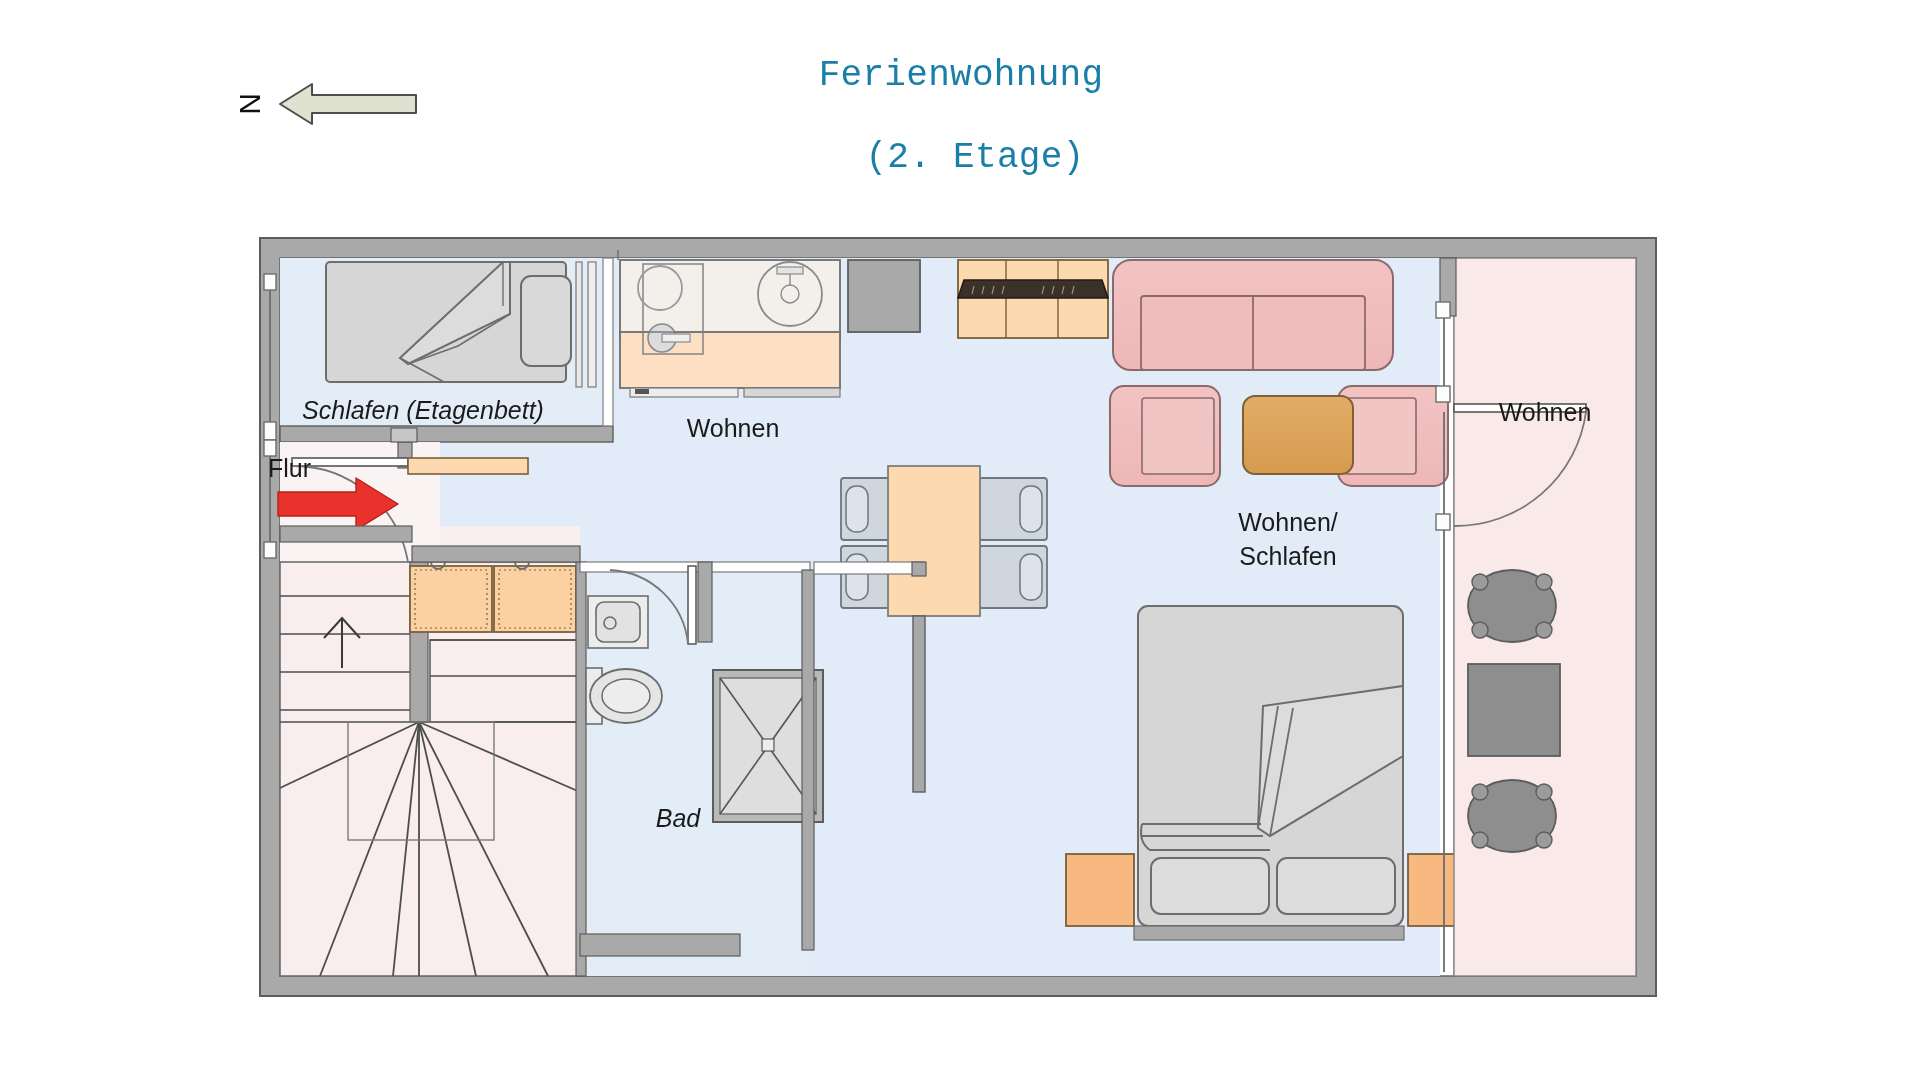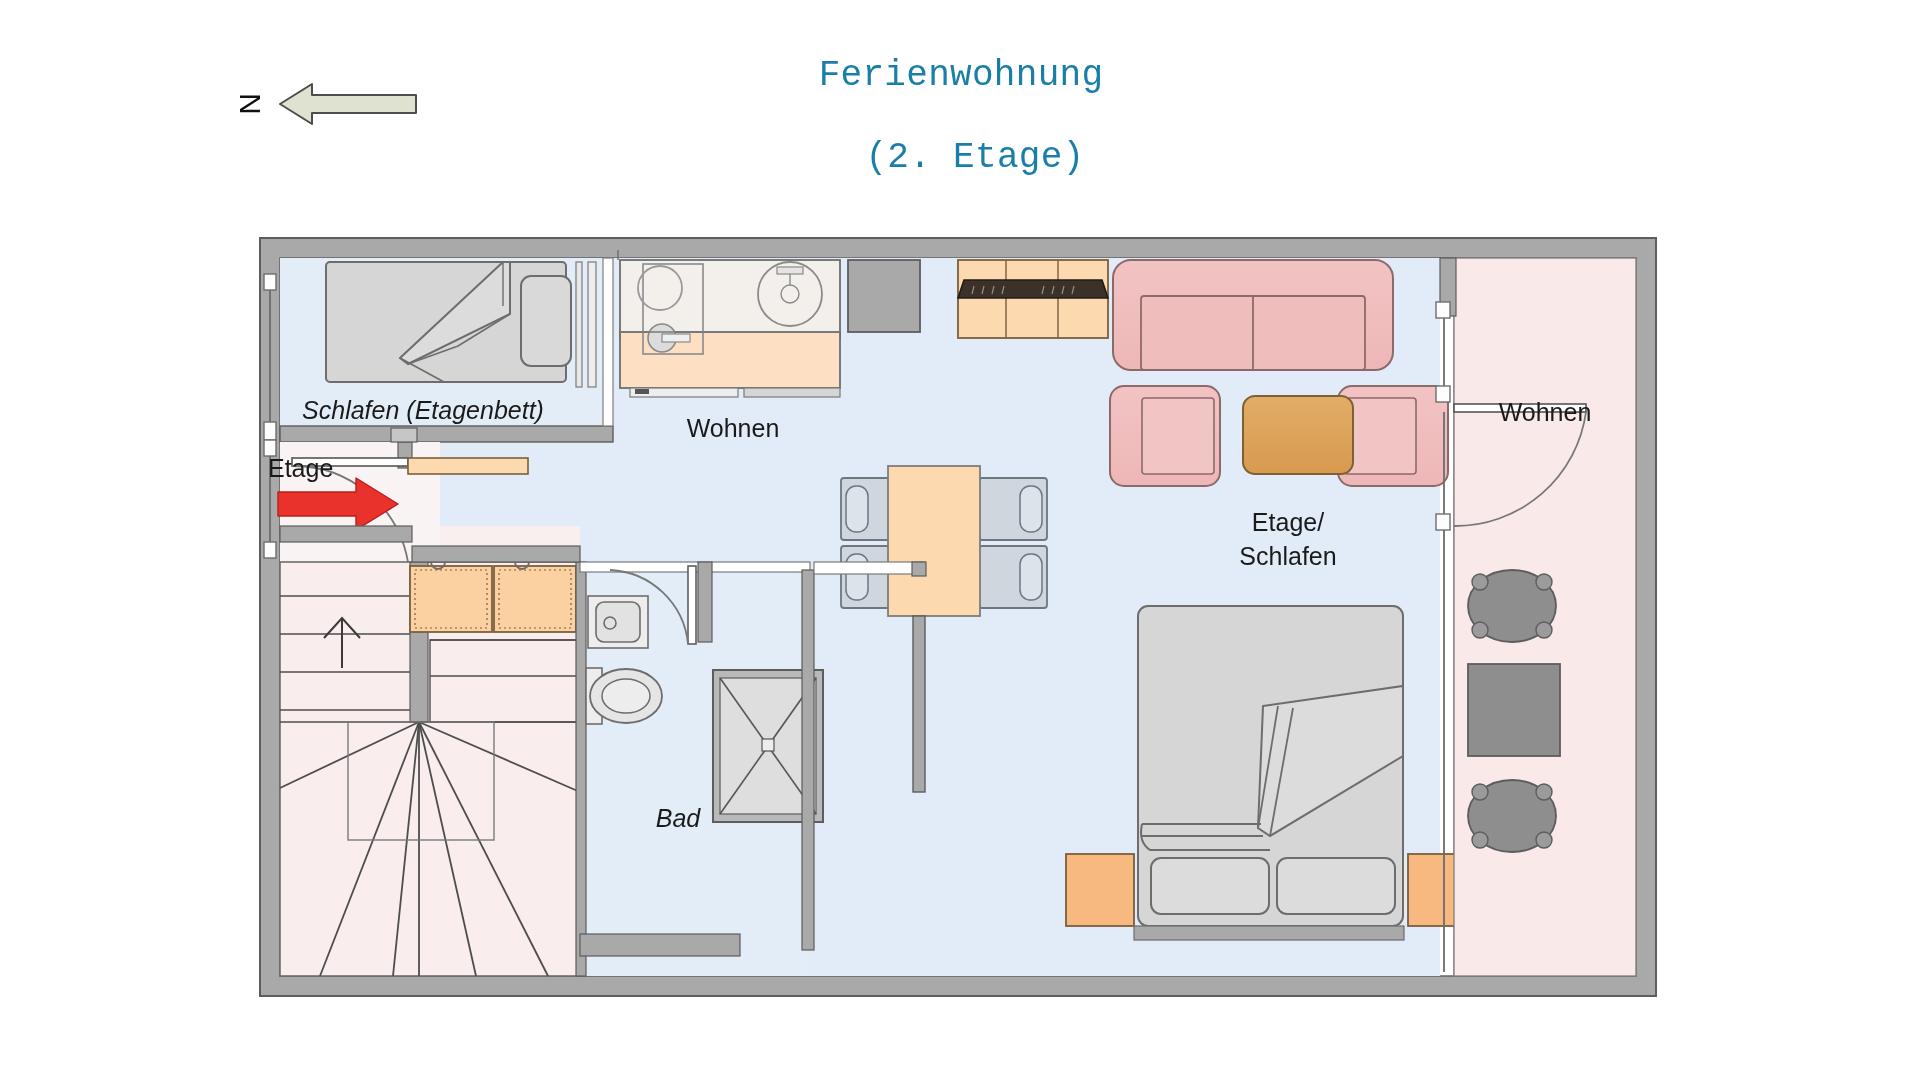--- a/index.html
+++ b/index.html
@@ -402,23 +402,23 @@
         <rect x="556" y="326" width="110" height="12" fill="#ffffff" stroke="#7a7a7a" stroke-width="1.2"></rect>
         <rect x="654" y="326" width="14" height="14" fill="#a9a9a9" stroke="#5d5d5d" stroke-width="1.2"></rect>
       </g>
 
     </svg>
 
     <div class="rm-label" style="left:0px;top:160px;width:330px;font-style:italic;">Schlafen (Etagenbett)</div>
 
     <div class="rm-label" style="left:360px;top:178px;width:230px;">Wohnen</div>
 
-    <div class="rm-label" style="left:10px;top:218px;width:140px;text-align:left;">Etage</div>
+    <div class="rm-label" style="left:10px;top:218px;width:140px;text-align:left;">Flur</div>
 
     <div class="rm-label" style="left:320px;top:568px;width:200px;font-style:italic;">Bad</div>
 
-    <div class="rm-label" style="left:870px;top:272px;width:320px;">Etage/</div>
+    <div class="rm-label" style="left:870px;top:272px;width:320px;">Wohnen/</div>
     <div class="rm-label" style="left:870px;top:306px;width:320px;">Schlafen</div>
 
     <div class="rm-label" style="left:1196px;top:162px;width:182px;">Wohnen</div>
   </div>
 
 </div>
 
 </body></html>

